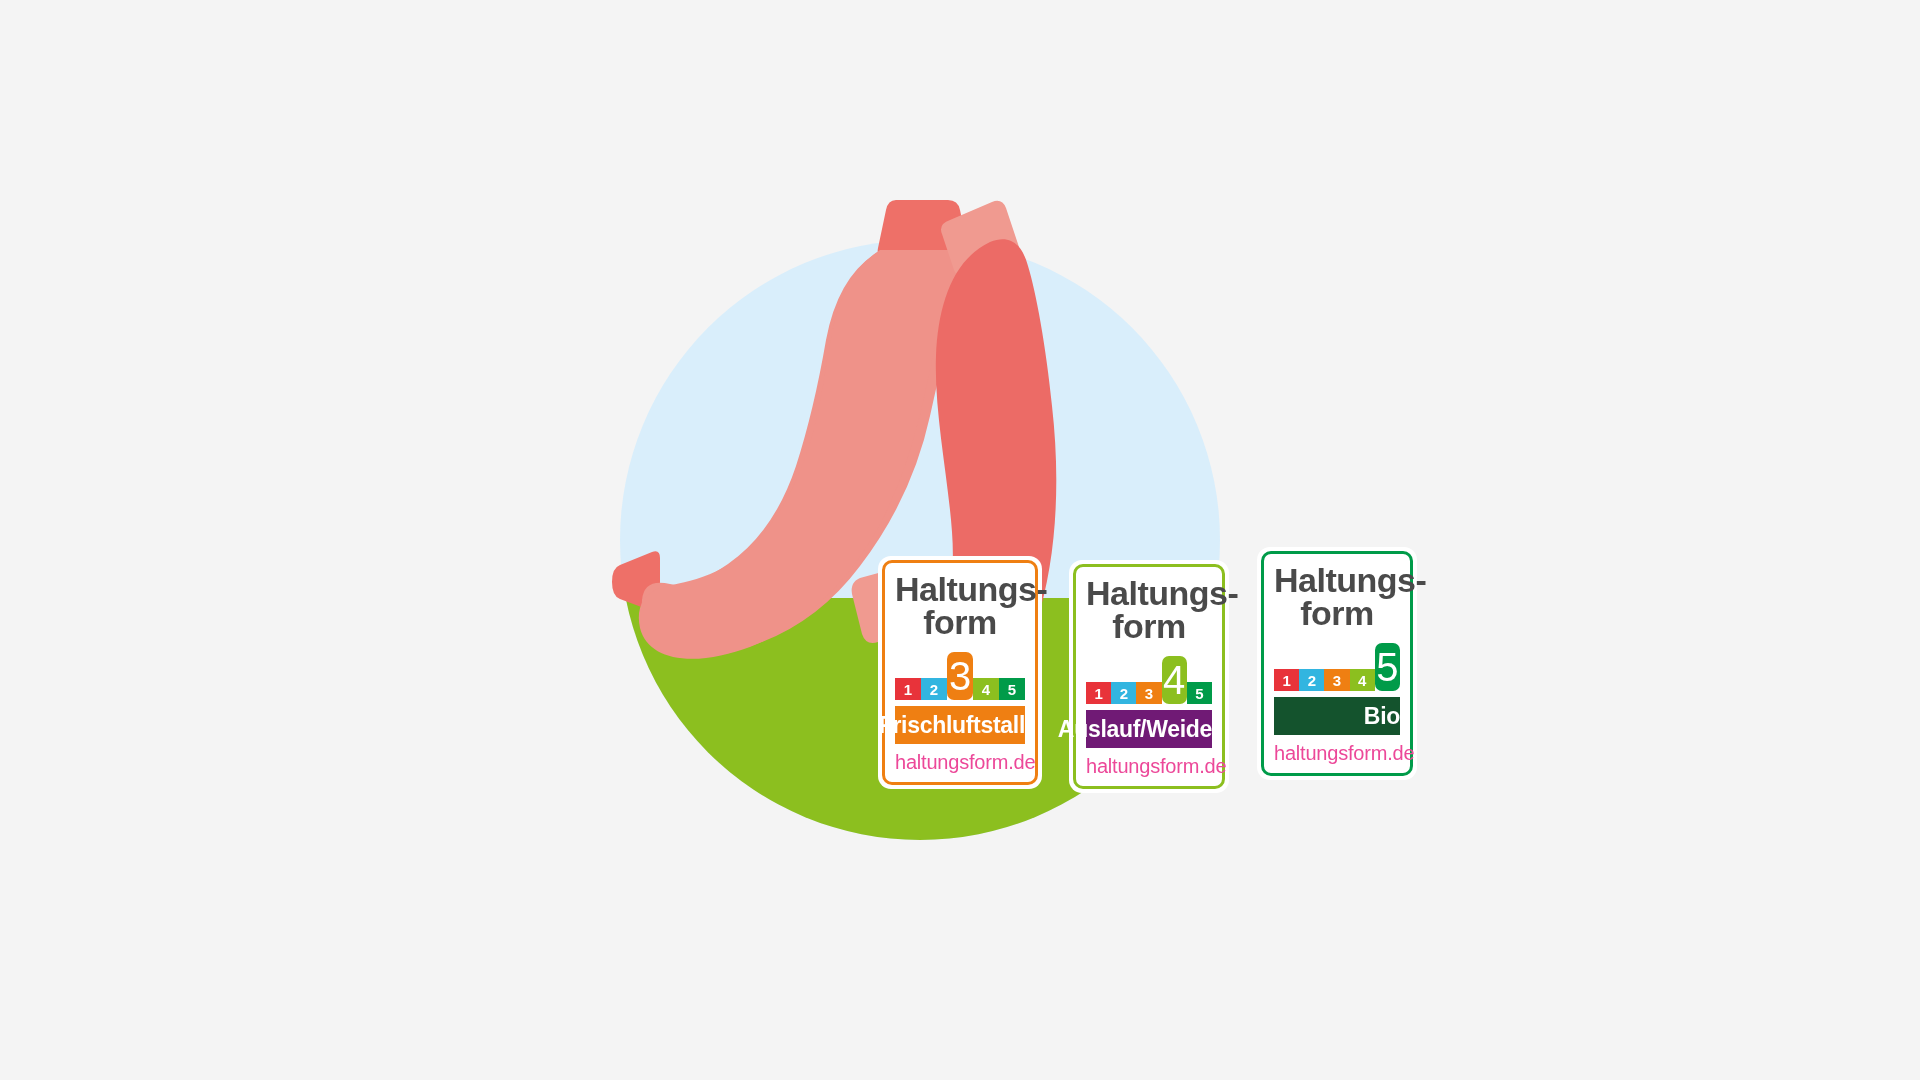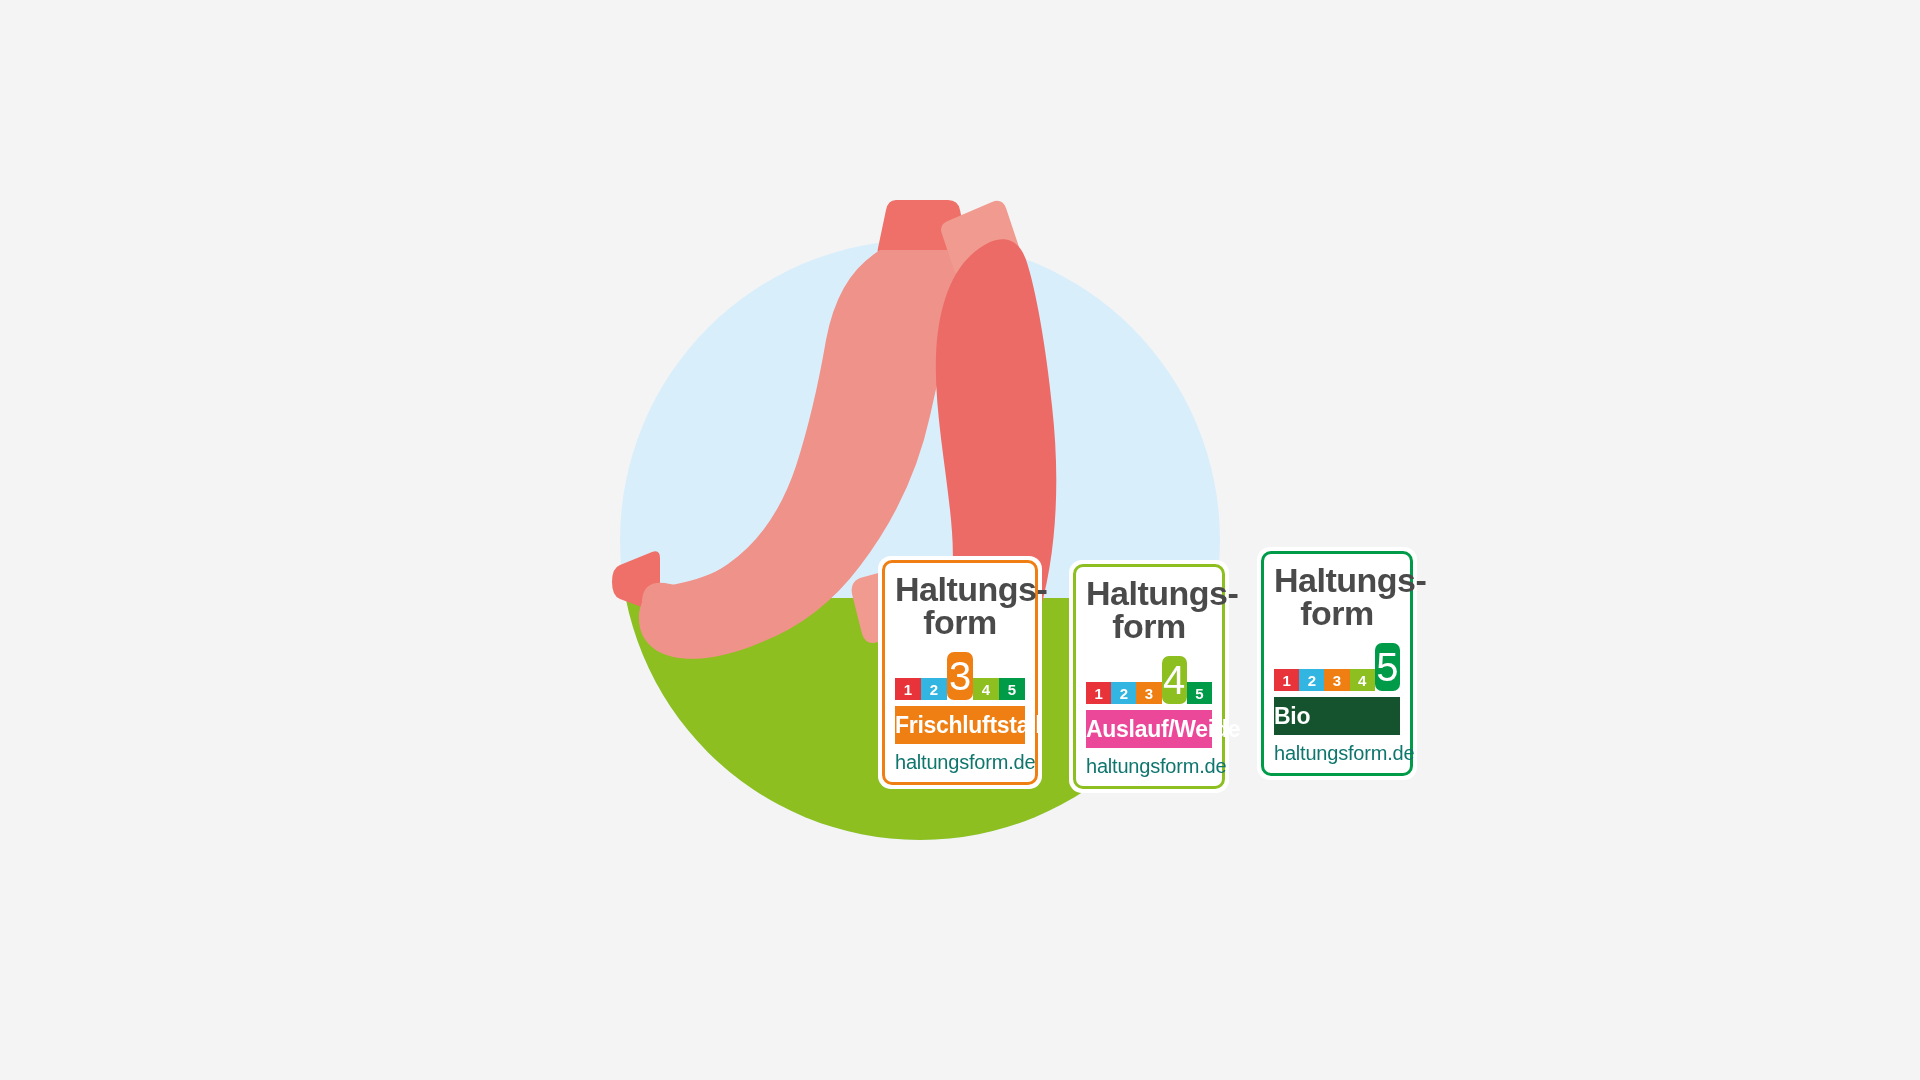--- a/index.html
+++ b/index.html
@@ -108,33 +108,33 @@
     font-weight: normal;
     line-height: 1;
   }
 
   
   .hf-cat {
     margin-top: 6px;
     height: 38px;
     display: flex;
     align-items: center;
-    justify-content: flex-start;
+    justify-content: flex-end;
     color: #ffffff;
     font-weight: bold;
     font-size: 23px;
     letter-spacing: -0.3px;
     white-space: nowrap;
   }
 
   
   .hf-url {
     margin-top: 7px;
     text-align: center;
-    color: #0f766e;
+    color: #ec4899;
     font-size: 20px;
     letter-spacing: -0.2px;
     white-space: nowrap;
   }
 </style>
 </head>
 <body>
 
 <div id="stage">
 
@@ -264,21 +264,21 @@
               </div>
             <div class="hf-cell is-active" style="background:#8cbf1f;">
               <span>4</span>
               </div>
             <div class="hf-cell" style="background:#009b49;">
               <span>5</span>
               </div>
           </div>
         </div>
 
-        <div class="hf-cat" style="background:#ec4899;">
+        <div class="hf-cat" style="background:#701a75;">
           <span>Auslauf/Weide</span>
         </div>
 
         <div class="hf-url">
           <span>haltungsform.de</span>
         </div>
       </div>
     </div>
 
     <div class="hf-label" style="width:160px; margin-top:-9px;">

